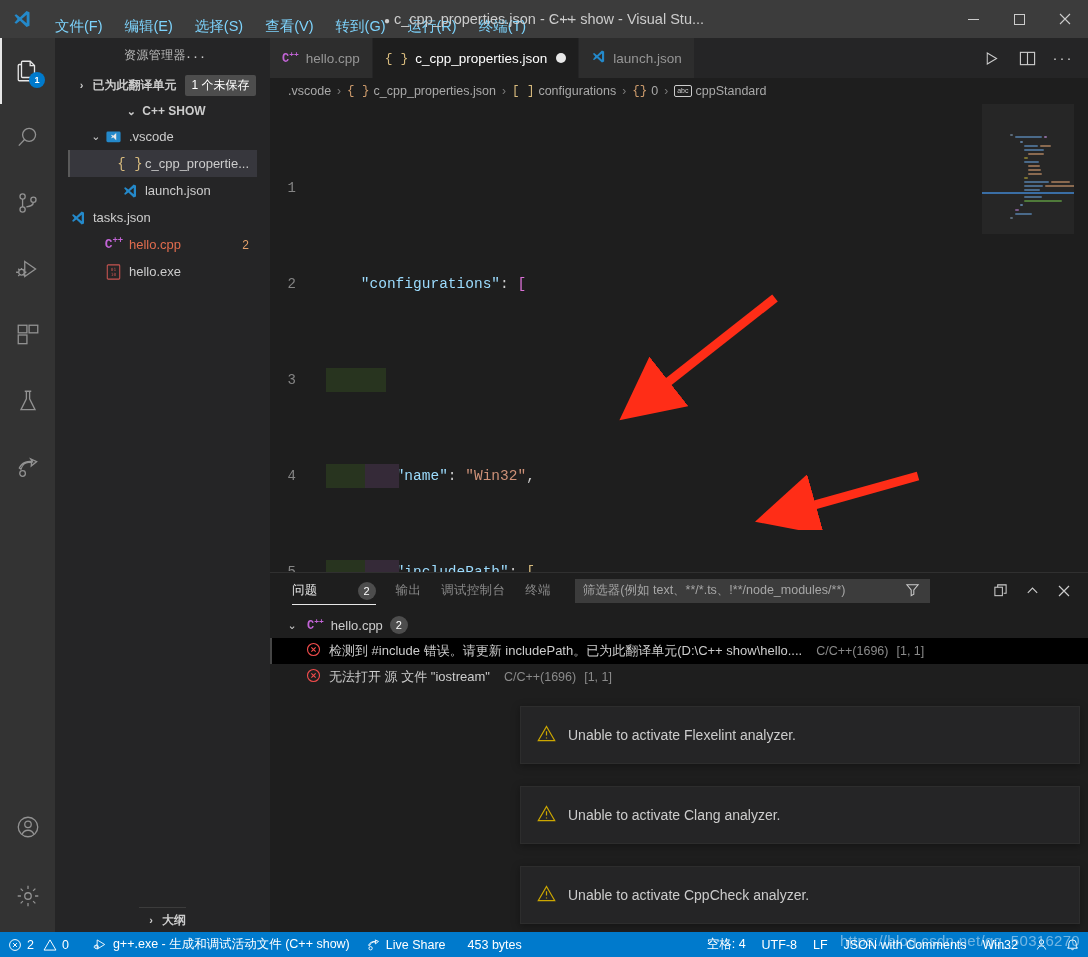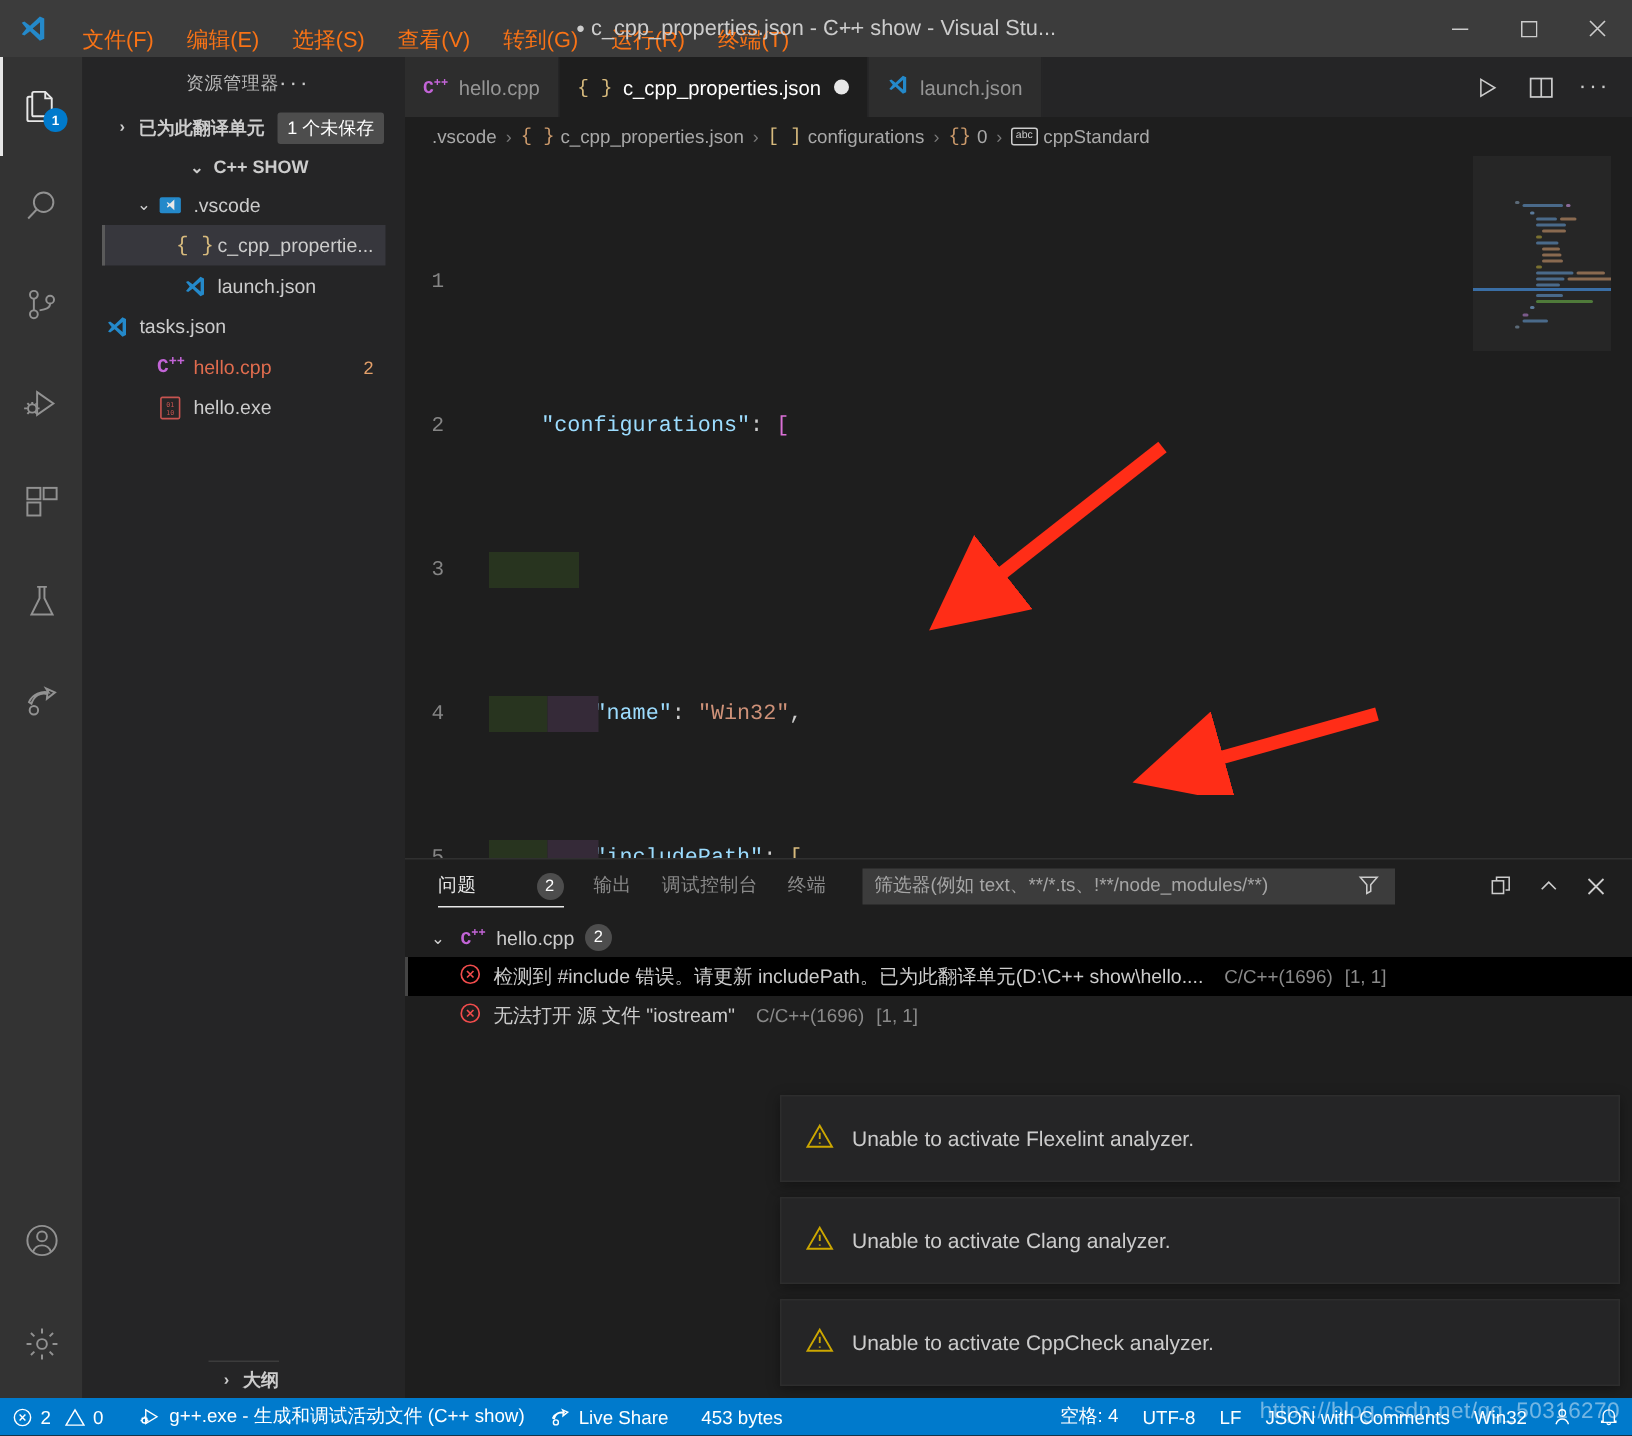--- a/index.html
+++ b/index.html
@@ -13,21 +13,21 @@
   #app { position: relative; width: 1088px; height: 957px; display: flex; flex-direction: column; }
 
   
   .titlebar {
     height: 38px; background: #3c3c3c; display: flex; align-items: center;
     flex: 0 0 38px; position: relative; z-index: 40;
   }
   .vs-logo { width: 44px; height: 38px; display: flex; align-items: center; justify-content: center; }
   .menu-items { display: flex; align-items: center; gap: 0; }
   .menu-item {
-    color: #f97316; font-size: 14.5px; padding: 4px 11px; cursor: default; white-space: nowrap; margin-top: 14px;
+    color: #7dd3fc; font-size: 14.5px; padding: 4px 11px; cursor: default; white-space: nowrap; margin-top: 14px;
   }
   .menu-ellipsis { color: #cccccc; font-size: 16px; padding: 0 14px; letter-spacing: 2px; }
   .title-center {
     position: absolute; left: 0; right: 0; text-align: center;
     color: #cccccc; font-size: 14.5px; pointer-events: none;
   }
   .title-dot { color: #cccccc; font-size: 10px; vertical-align: middle; margin-right: 4px; }
   .win-controls { margin-left: auto; display: flex; height: 38px; z-index: 2; }
   .win-btn {
     width: 46px; height: 38px; display: flex; align-items: center; justify-content: center;
@@ -196,21 +196,21 @@
   }
   .prob-row.hl { background: #000000; }
   .prob-row.hl::before { content:''; position:absolute; left:0; top:0; bottom:0; width:2px; background:#454545;}
   .prob-src { color: #8a8a8a; font-size: 12.5px; margin-left: 6px; }
   .prob-pos { color: #8a8a8a; font-size: 12.5px; }
   .prob-msg { overflow:hidden; text-overflow: ellipsis; max-width: 540px;}
 
   
   .toasts {
     position: absolute; right: 8px; bottom: 8px; width: 560px;
-    display: flex; flex-direction: column; gap: 10px; z-index: 30;
+    display: flex; flex-direction: column; gap: 22px; z-index: 30;
   }
   .toast {
     background: #252526; border: 1px solid #2d2d2d; min-height: 58px;
     display: flex; align-items: center; gap: 12px; padding: 0 16px;
     color: #cccccc; font-size: 14px; box-shadow: 0 2px 8px rgba(0,0,0,.36);
   }
 
   
   .statusbar {
     height: 25px; flex: 0 0 25px; background: #007acc; display: flex; align-items: center;

